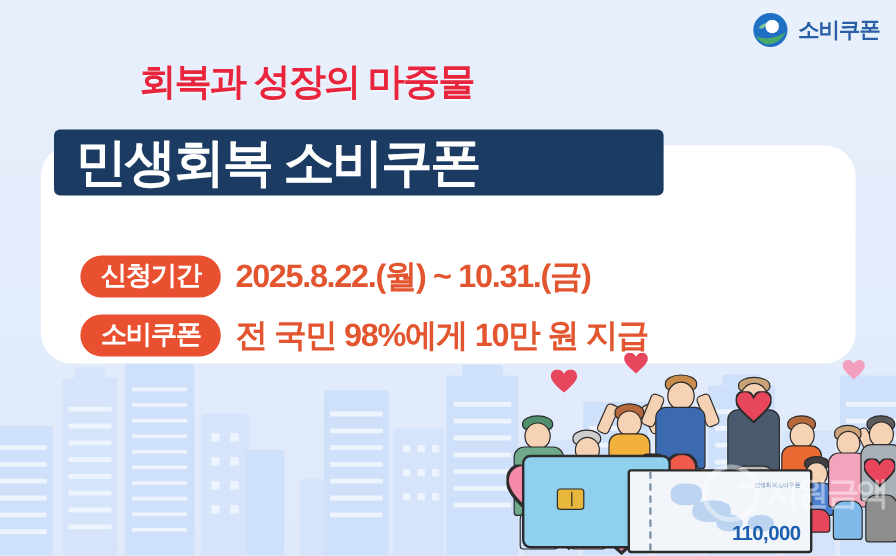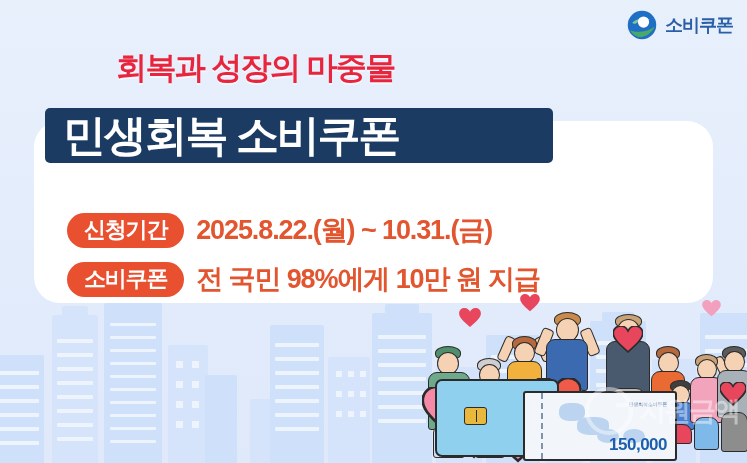--- a/index.html
+++ b/index.html
@@ -350,21 +350,21 @@
       <div class="chip"></div>
     </div>
 
     <div class="voucher">
       <div class="stub"></div>
       <div class="blob" style="left:34px;top:10px;width:26px;height:18px;"></div>
       <div class="blob" style="left:52px;top:24px;width:32px;height:18px;"></div>
       <div class="blob" style="left:72px;top:36px;width:22px;height:14px;border-radius:50%;"></div>
       <div class="blob" style="left:98px;top:36px;width:22px;height:14px;border-radius:50%;"></div>
       <div class="vsmall">민생회복소비쿠폰</div>
-      <div class="amt">150,000</div>
+      <div class="amt">110,000</div>
     </div>
   </div>
 
   <div class="wm">
     <span class="wring"></span>
     <span class="wtxt">지원금액</span>
   </div>
 
 </div>
 

